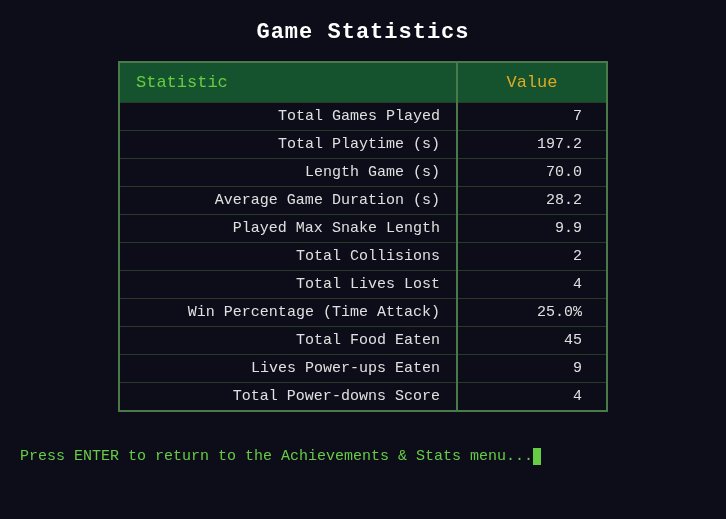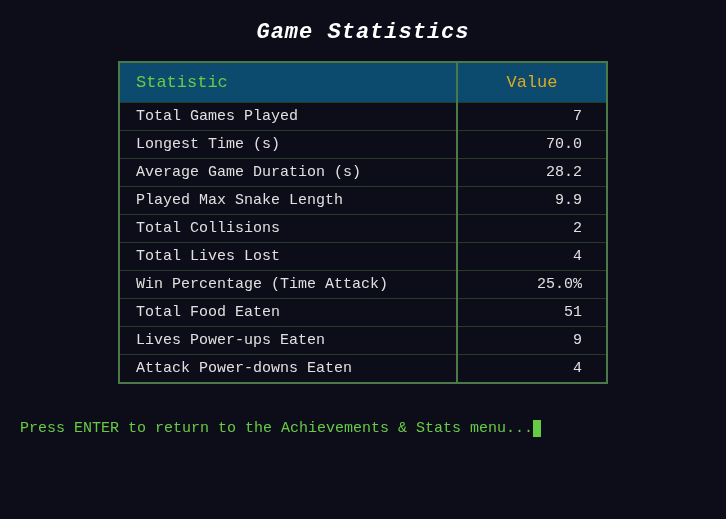--- a/index.html
+++ b/index.html
@@ -17,38 +17,37 @@
       display: flex;
       flex-direction: column;
       align-items: center;
       padding: 20px 16px;
       overflow: hidden;
     }
 
     .page-title {
       color: #ffffff;
       font-size: 22px;
-      font-style: italic;
       font-weight: bold;
       margin-bottom: 16px;
       letter-spacing: 1px;
     }
 
     .stats-table-container {
       border: 2px solid #4a7a4a;
       width: 490px;
     }
 
     table {
       width: 100%;
       border-collapse: collapse;
     }
 
     thead tr {
-      background-color: #0c4a6e;
+      background-color: #14532d;
     }
 
     thead th {
       padding: 10px 16px;
       font-size: 17px;
       font-weight: normal;
       font-family: 'Courier New', Courier, monospace;
     }
 
     thead th.col-statistic {
@@ -69,21 +68,21 @@
     }
 
     tbody td {
       padding: 5px 16px;
       font-size: 15px;
       font-family: 'Courier New', Courier, monospace;
       color: #e0e0e0;
     }
 
     tbody td.col-statistic {
-      text-align: left;
+      text-align: right;
       border-right: 2px solid #4a7a4a;
     }
 
     tbody td.col-value {
       text-align: right;
       padding-right: 24px;
       color: #e0e0e0;
     }
 
     .footer-text {
@@ -114,21 +113,25 @@
         <th class="col-statistic">Statistic</th>
         <th class="col-value">Value</th>
       </tr>
     </thead>
     <tbody id="table-body">
     <tr>
           <td class="col-statistic">Total Games Played</td>
           <td class="col-value">7</td>
         </tr>
         <tr>
-          <td class="col-statistic">Longest Time (s)</td>
+          <td class="col-statistic">Total Playtime (s)</td>
+          <td class="col-value">197.2</td>
+        </tr>
+        <tr>
+          <td class="col-statistic">Length Game (s)</td>
           <td class="col-value">70.0</td>
         </tr>
         <tr>
           <td class="col-statistic">Average Game Duration (s)</td>
           <td class="col-value">28.2</td>
         </tr>
         <tr>
           <td class="col-statistic">Played Max Snake Length</td>
           <td class="col-value">9.9</td>
         </tr>
@@ -139,28 +142,28 @@
         <tr>
           <td class="col-statistic">Total Lives Lost</td>
           <td class="col-value">4</td>
         </tr>
         <tr>
           <td class="col-statistic">Win Percentage (Time Attack)</td>
           <td class="col-value">25.0%</td>
         </tr>
         <tr>
           <td class="col-statistic">Total Food Eaten</td>
-          <td class="col-value">51</td>
+          <td class="col-value">45</td>
         </tr>
         <tr>
           <td class="col-statistic">Lives Power-ups Eaten</td>
           <td class="col-value">9</td>
         </tr>
         <tr>
-          <td class="col-statistic">Attack Power-downs Eaten</td>
+          <td class="col-statistic">Total Power-downs Score</td>
           <td class="col-value">4</td>
         </tr>
       </tbody>
   </table>
 </div>
 
 <div class="footer-text">
   <span>Press ENTER to return to the Achievements &amp; Stats menu...</span><span class="cursor">|</span>
 </div>
 

